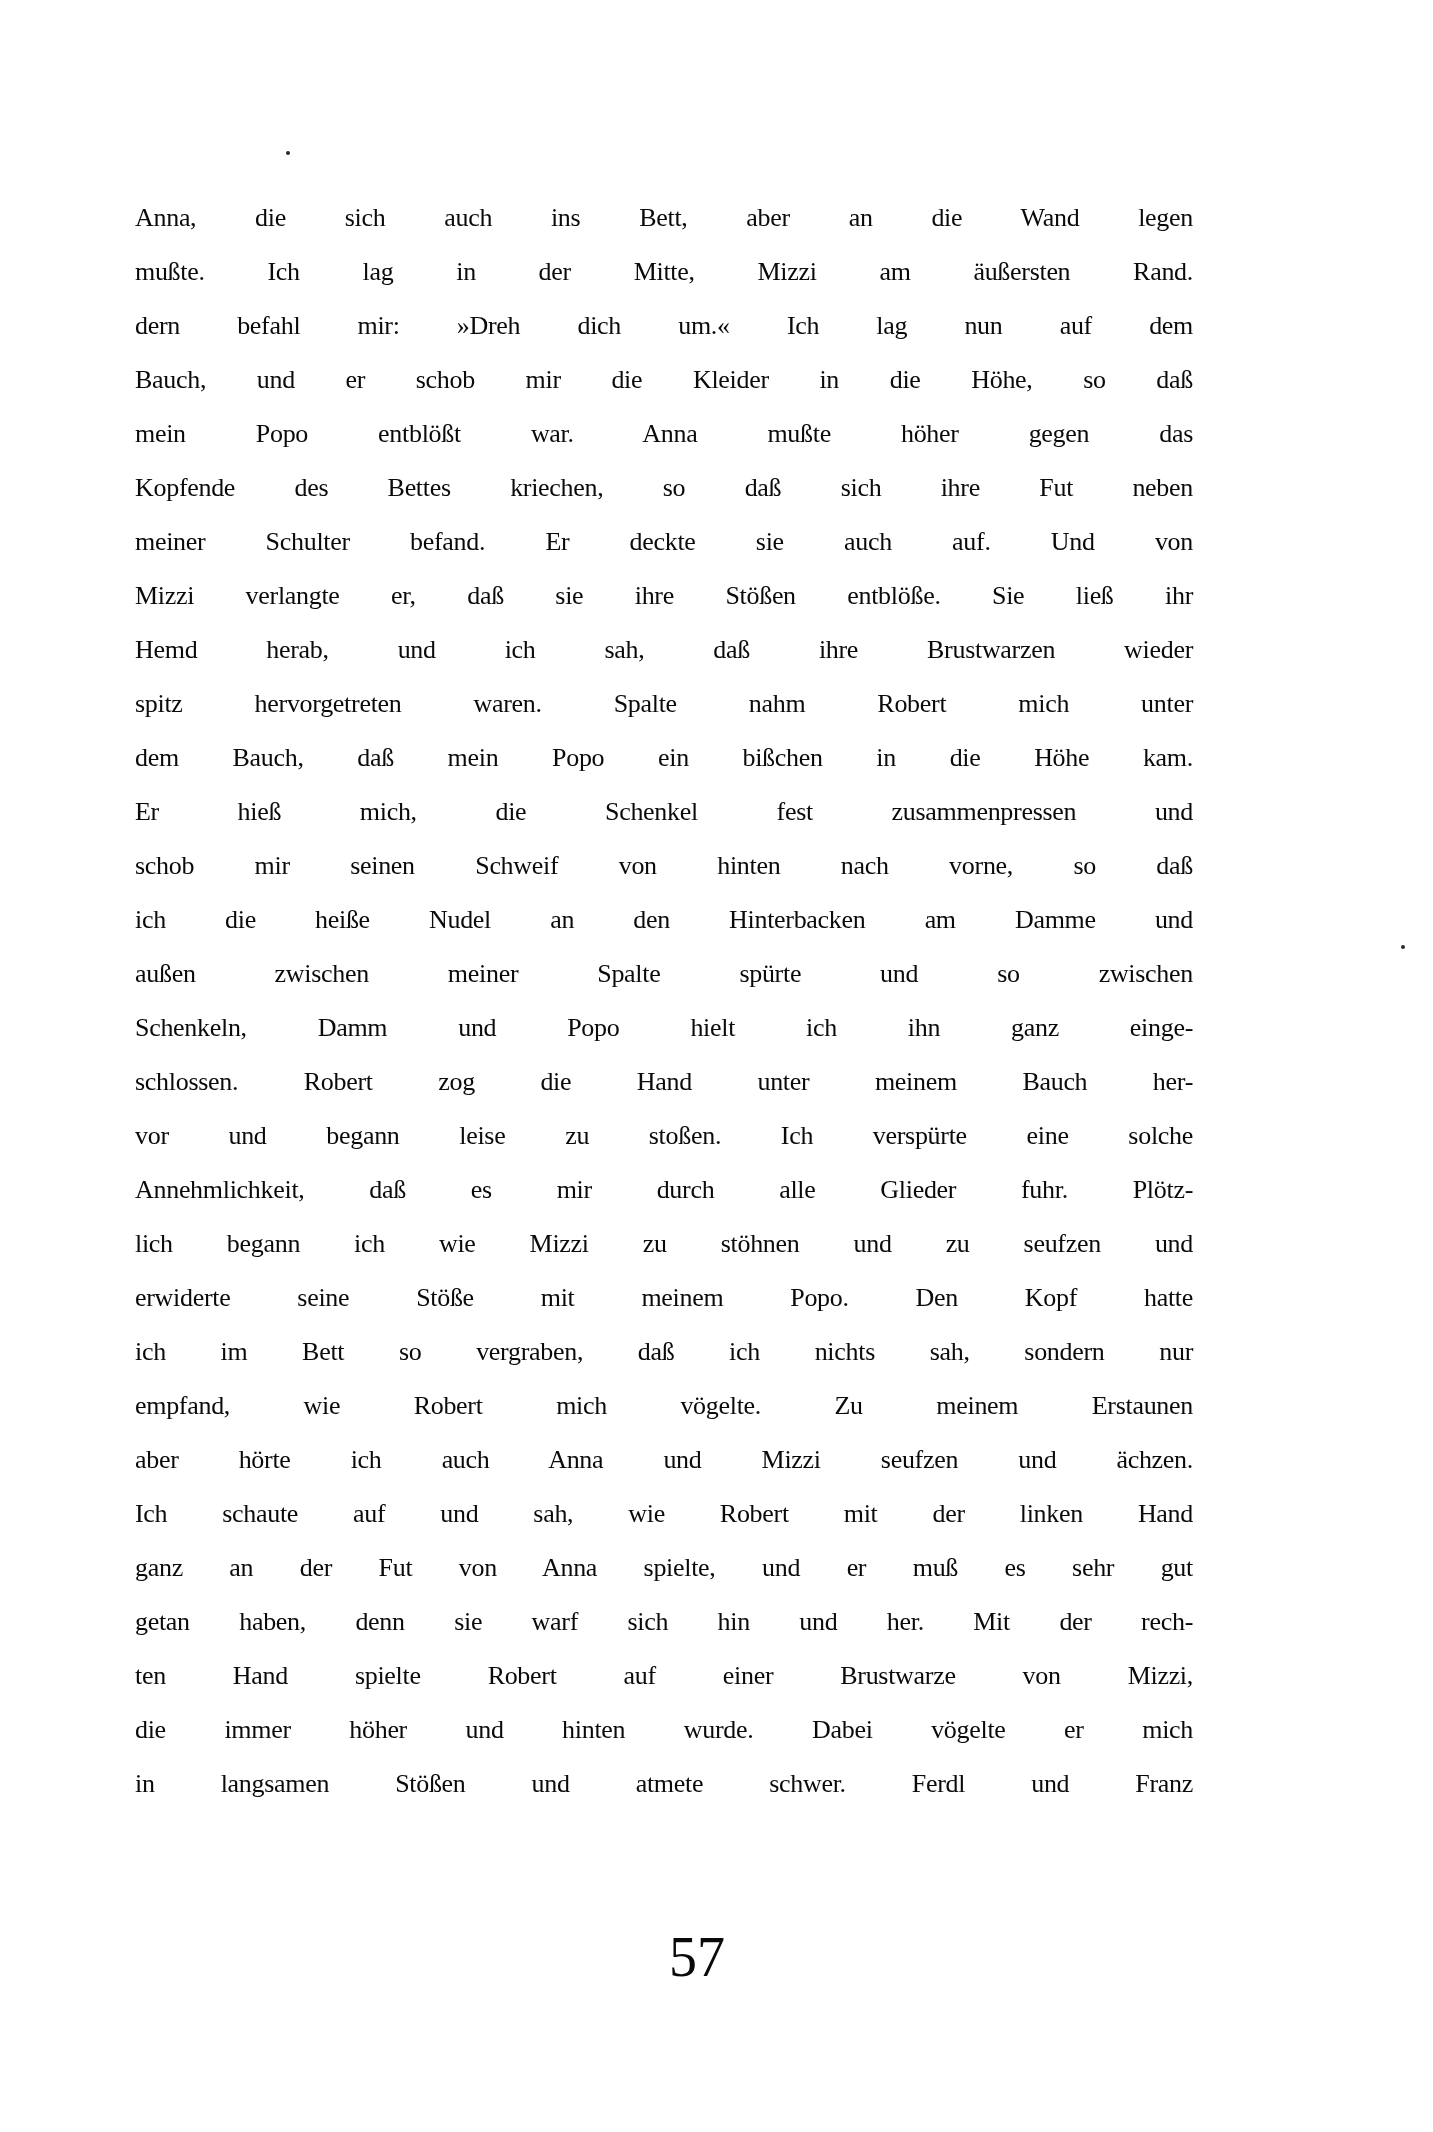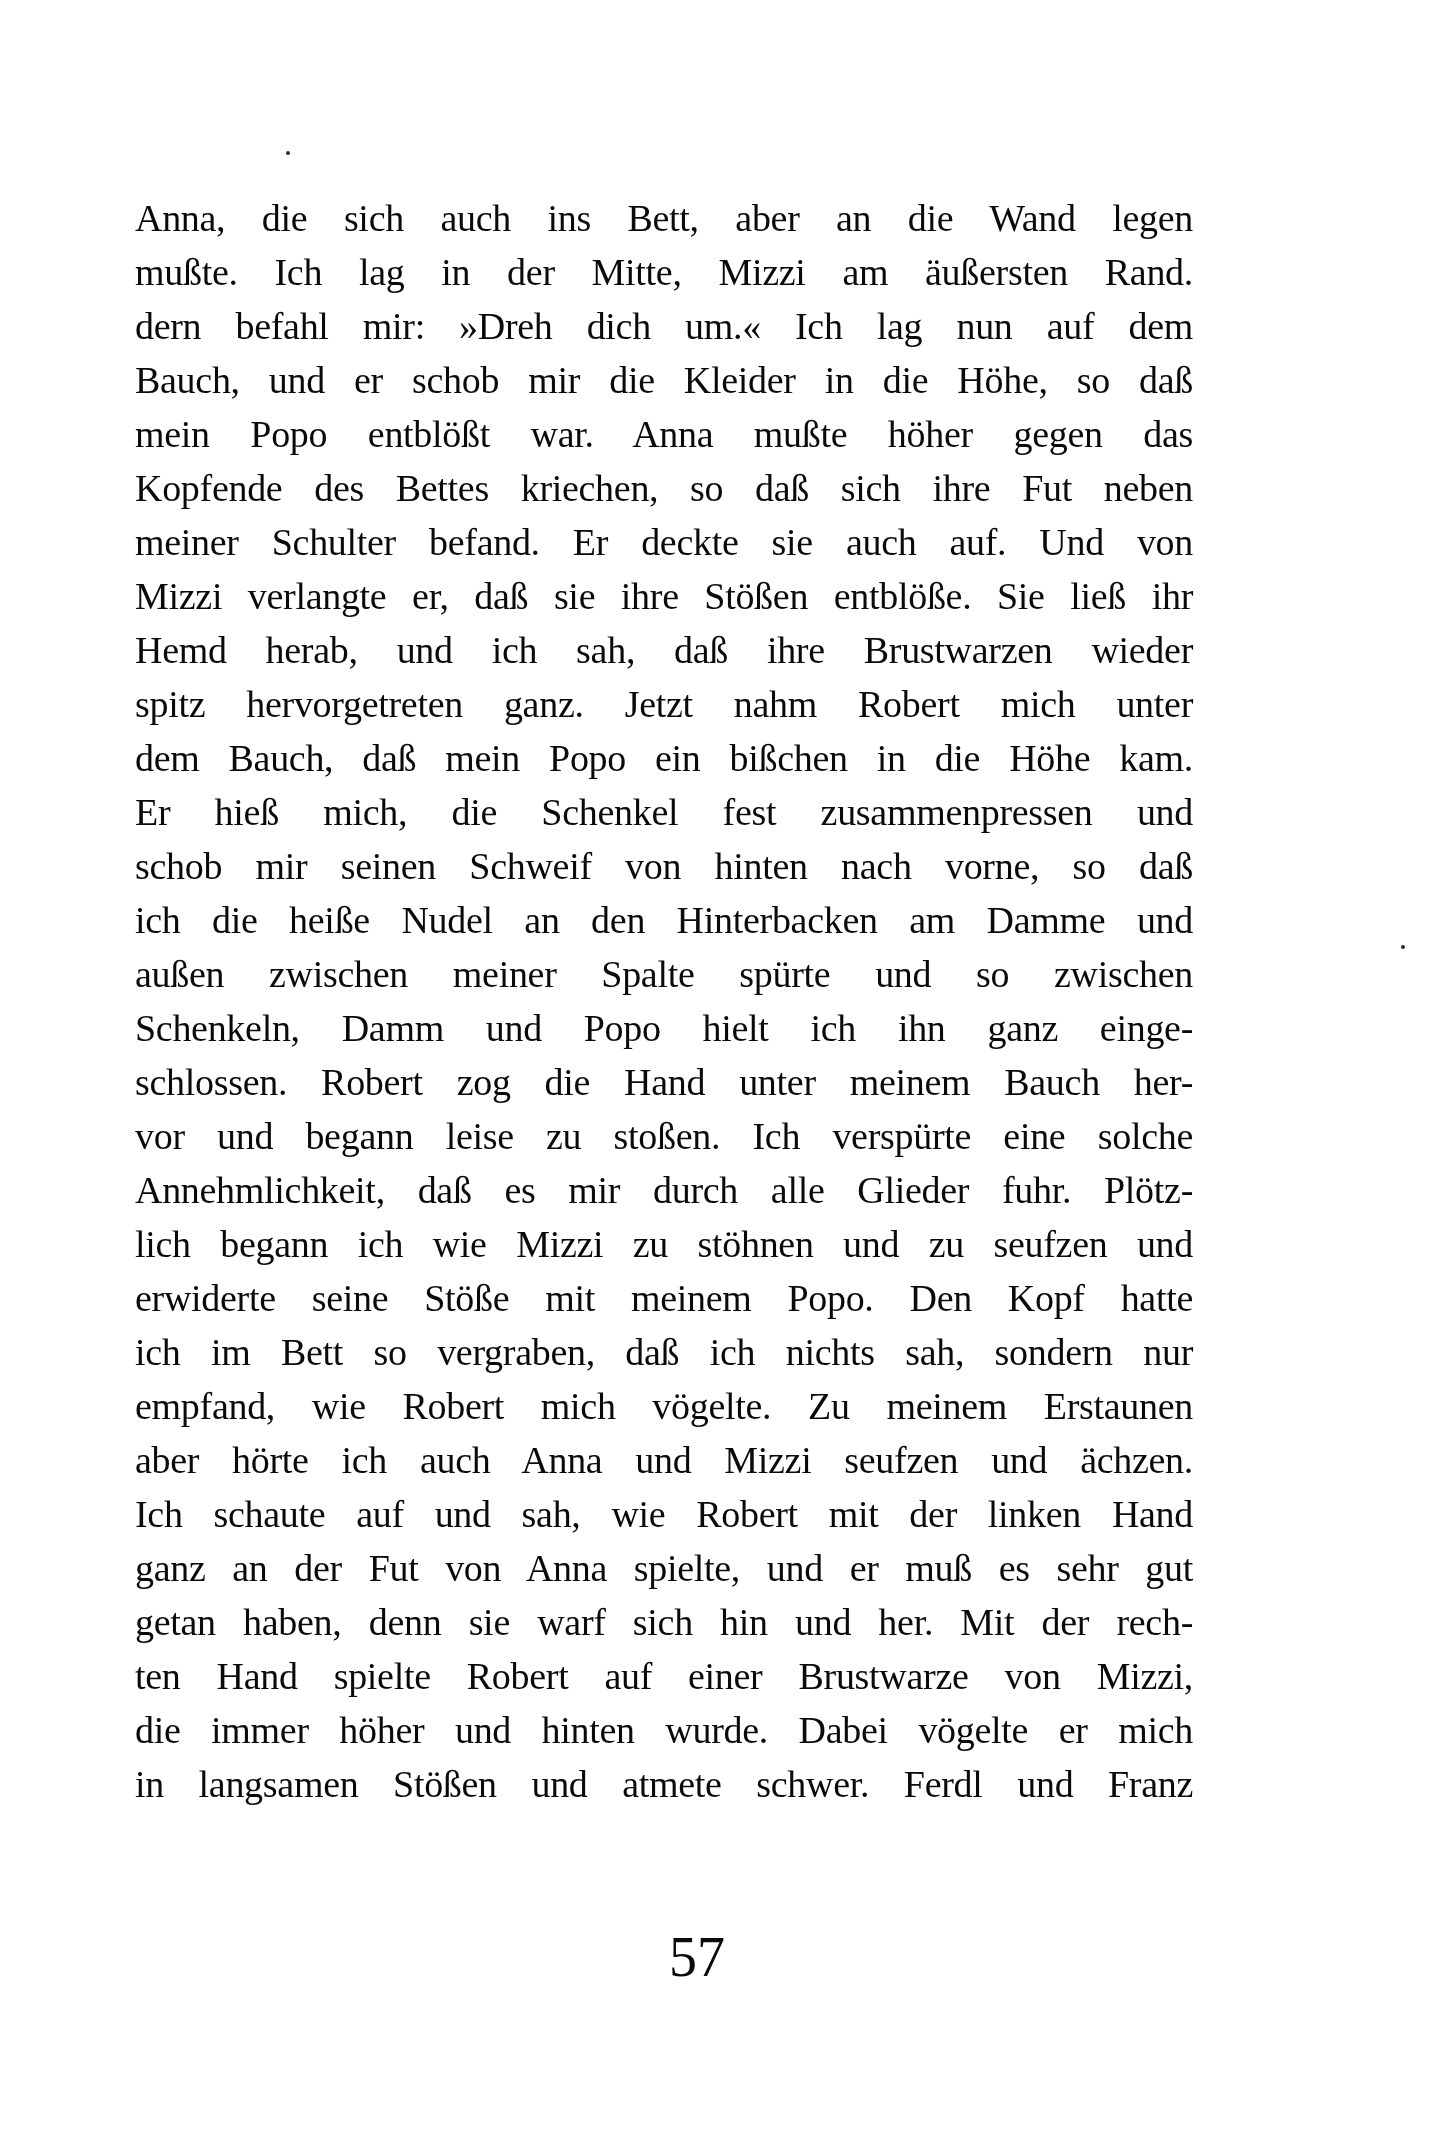--- a/index.html
+++ b/index.html
@@ -20,21 +20,21 @@
     inset: 0;
     background: #ffffff;
   }
   .textblock {
     position: absolute;
     left: 135px;
     top: 191px;
     width: 1058px;
   }
   .line {
-    font-size: 38px;
+    font-size: 26px;
     line-height: 54px;
     height: 54px;
     letter-spacing: -0.3px;
     text-align: justify;
     text-align-last: justify;
     -moz-text-align-last: justify;
     white-space: normal;
   }
   .folio {
     position: absolute;
@@ -64,21 +64,21 @@
   <div class="textblock">
       <div class="line">Anna, die sich auch ins Bett, aber an die Wand legen</div>
       <div class="line">mußte. Ich lag in der Mitte, Mizzi am äußersten Rand.</div>
       <div class="line">dern befahl mir: »Dreh dich um.« Ich lag nun auf dem</div>
       <div class="line">Bauch, und er schob mir die Kleider in die Höhe, so daß</div>
       <div class="line">mein Popo entblößt war. Anna mußte höher gegen das</div>
       <div class="line">Kopfende des Bettes kriechen, so daß sich ihre Fut neben</div>
       <div class="line">meiner Schulter befand. Er deckte sie auch auf. Und von</div>
       <div class="line">Mizzi verlangte er, daß sie ihre Stößen entblöße. Sie ließ ihr</div>
       <div class="line">Hemd herab, und ich sah, daß ihre Brustwarzen wieder</div>
-      <div class="line">spitz hervorgetreten ganz. Jetzt nahm Robert mich unter</div>
+      <div class="line">spitz hervorgetreten waren. Spalte nahm Robert mich unter</div>
       <div class="line">dem Bauch, daß mein Popo ein bißchen in die Höhe kam.</div>
       <div class="line">Er hieß mich, die Schenkel fest zusammenpressen und</div>
       <div class="line">schob mir seinen Schweif von hinten nach vorne, so daß</div>
       <div class="line">ich die heiße Nudel an den Hinterbacken am Damme und</div>
       <div class="line">außen zwischen meiner Spalte spürte und so zwischen</div>
       <div class="line">Schenkeln, Damm und Popo hielt ich ihn ganz einge-</div>
       <div class="line">schlossen. Robert zog die Hand unter meinem Bauch her-</div>
       <div class="line">vor und begann leise zu stoßen. Ich verspürte eine solche</div>
       <div class="line">Annehmlichkeit, daß es mir durch alle Glieder fuhr. Plötz-</div>
       <div class="line">lich begann ich wie Mizzi zu stöhnen und zu seufzen und</div>

